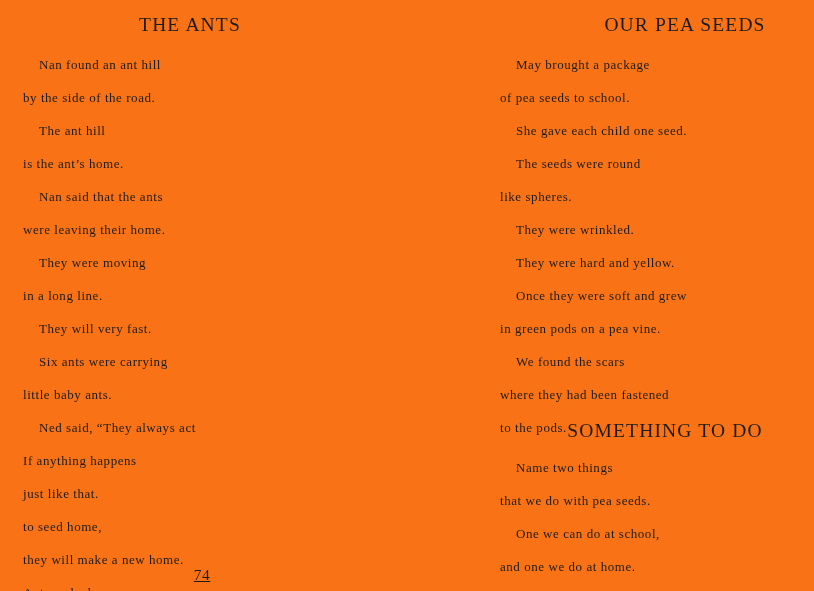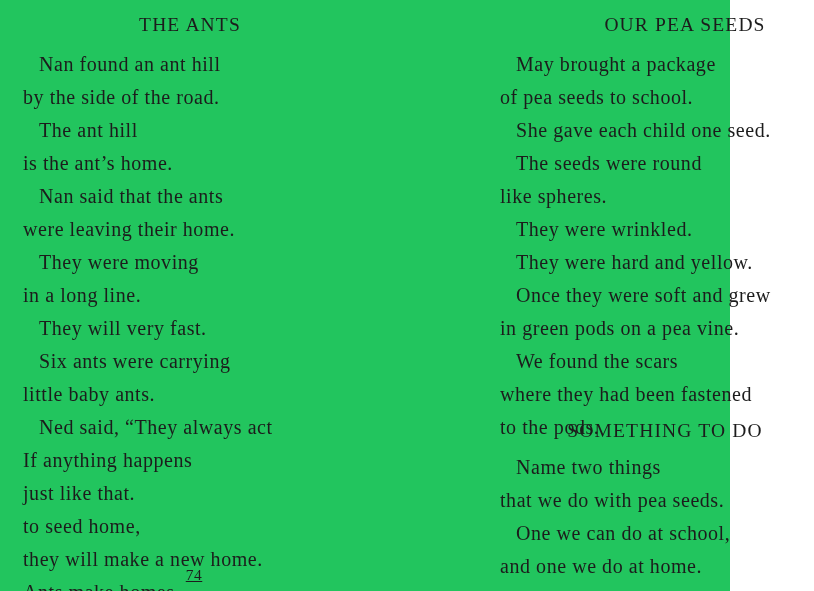--- a/index.html
+++ b/index.html
@@ -10,23 +10,23 @@
   body {
     width: 814px;
     height: 591px;
     overflow: hidden;
     font-family: "Liberation Serif", "DejaVu Serif", serif;
     color: #1c1c1c;
     -webkit-font-smoothing: antialiased;
   }
   .spread {
     position: relative;
-    width: 730px;
+    width: 814px;
     height: 591px;
-    background: #22c55e;
+    background: #f97316;
   }
   .page {
     position: absolute;
     top: 0;
     height: 591px;
   }
   .page-left  { left: 0;   width: 420px; }
   .page-right { left: 420px; width: 394px; }
 
   .heading {
@@ -43,35 +43,35 @@
 
   .lines {
     position: absolute;
     width: 100%;
   }
   .lines-left  { top: 48px;  left: 23px; }
   .lines-right { top: 48px;  left: 80px; }
   .lines-todo  { top: 451px; left: 80px; }
 
   .line {
-    font-size: 20px;
+    font-size: 13px;
     line-height: 33px;
     letter-spacing: 0.55px;
     white-space: nowrap;
   }
   .line.indent { padding-left: 16px; }
 
   .folio {
     position: absolute;
     font-size: 15.5px;
     letter-spacing: 0.5px;
     text-align: center;
     width: 60px;
   }
-  .folio-left  { top: 566px; left: 164px; text-decoration: underline; }
+  .folio-left  { top: 566px; left: 172px; text-decoration: underline; }
 </style>
 </head>
 <body>
 
 <div class="spread">
 
   <div class="page page-left">
     <div class="heading heading-left">THE ANTS</div>
     <div class="lines lines-left">
         <div class="line indent">Nan found an ant hill</div>

